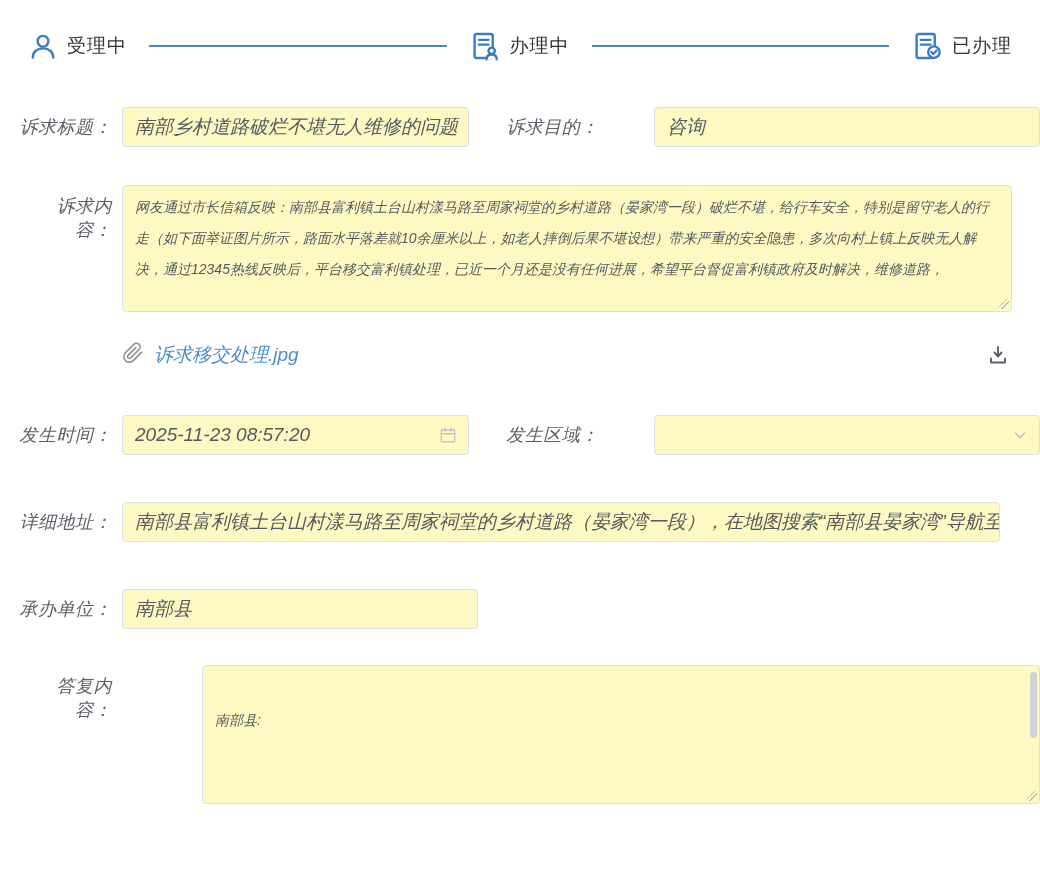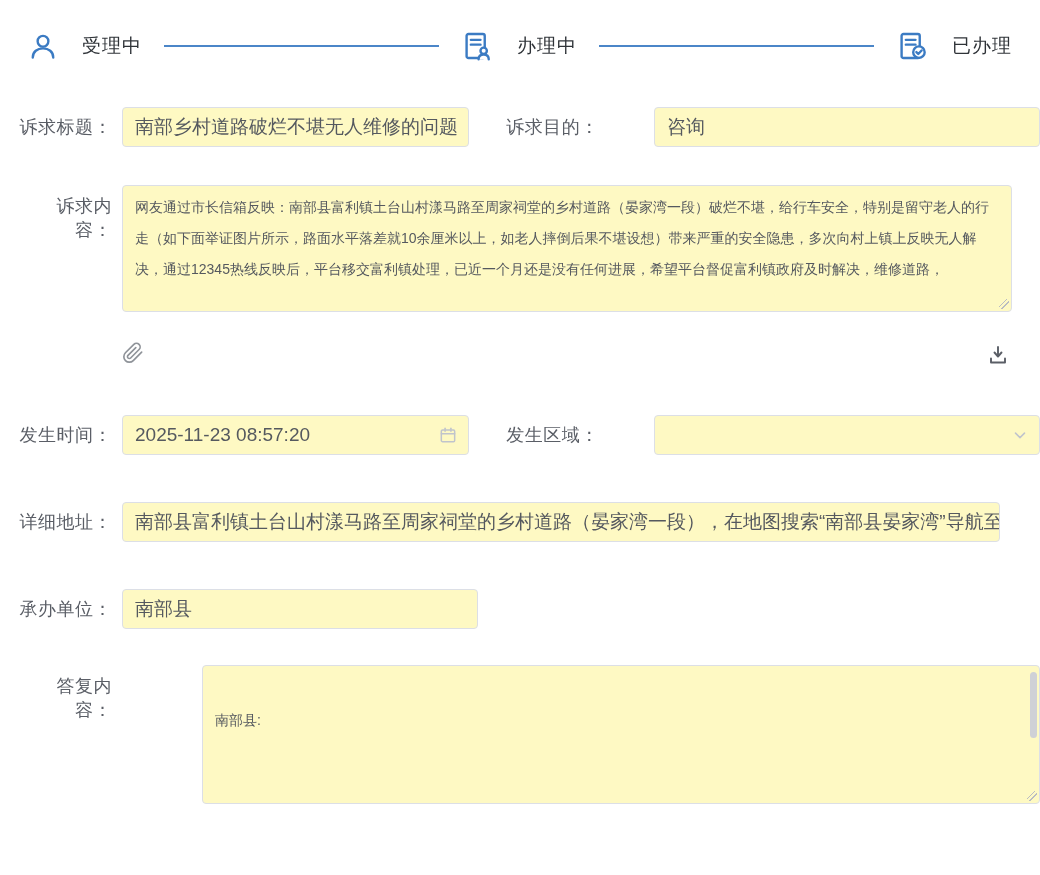--- a/index.html
+++ b/index.html
@@ -2,28 +2,28 @@
 <html><head>
 <meta charset="utf-8">
 <style>
   * { margin:0; padding:0; box-sizing:border-box; }
   html,body { width:1040px; height:875px; background:#fff; overflow:hidden;
     font-family:"Liberation Sans","DejaVu Sans",sans-serif; }
   .page { width:1040px; height:875px; position:relative; }
 
   
   .stepper { display:flex; align-items:center; padding:30px 28px 0 28px; height:62px; }
-  .step { display:flex; align-items:center; gap:24px; flex:0 0 auto; }
+  .step { display:flex; align-items:center; gap:9px; flex:0 0 auto; }
   .step-label { font-size:19px; color:#2f3338; letter-spacing:1px; }
   .step-line { flex:1 1 auto; height:0; border-top:2px solid #4b86c8; margin:0 22px; }
   .step svg { display:block; }
 
   
   .form { padding-left:0; }
-  .row { display:flex; align-items:center; margin-left:0; }
+  .row { display:flex; align-items:center; margin-left:0;font-style:italic; }
   .label { width:112px; text-align:right; font-size:18px; color:#5a5e66; flex:0 0 auto; letter-spacing:0.5px; }
   .label.top { align-self:flex-start; padding-top:9px;padding-left:46px; }
   .label2 { width:167px; text-align:center; font-size:18px; color:#5a5e66; flex:0 0 auto; letter-spacing:0.5px; }
   .gap { width:10px; flex:0 0 auto; }
 
   .ctl { border:1px solid #dcdfe6; border-radius:4px; background:#fef9c3; position:relative; }
   .input { height:40px; line-height:38px; padding:0 12px; font-size:19px; color:#55595f;
            white-space:nowrap; overflow:hidden; }
   .w-small { width:356px; }
   .w-small2 { width:396px;margin-left:8px; }
@@ -126,20 +126,21 @@
 
     <div class="row r-attach2">
       <div class="label"></div>
       <div class="gap"></div>
       <div class="attach-line">
         <span>
           <svg width="22" height="22" viewBox="0 0 24 24" fill="none" stroke="#8f9399" stroke-width="1.8" stroke-linecap="round" stroke-linejoin="round">
             <path d="M21.44 11.05l-9.19 9.19a6 6 0 0 1-8.49-8.49l9.19-9.19a4 4 0 0 1 5.66 5.66l-9.2 9.19a2 2 0 0 1-2.83-2.83l8.49-8.48"></path>
           </svg>
         </span>
+        <span class="attach-name">诉求移交处理.jpg</span>
         <span class="attach-spacer"></span>
         <span class="dl-btn">
           <svg width="24" height="24" viewBox="0 0 24 24" fill="none" stroke="#5a5e66" stroke-width="1.9" stroke-linecap="round" stroke-linejoin="round">
             <line x1="12" y1="4" x2="12" y2="13"></line>
             <polyline points="8.5,9.5 12,13.5 15.5,9.5"></polyline>
             <path d="M5 15.5v4h14v-4"></path>
           </svg>
         </span>
       </div>
     </div>

